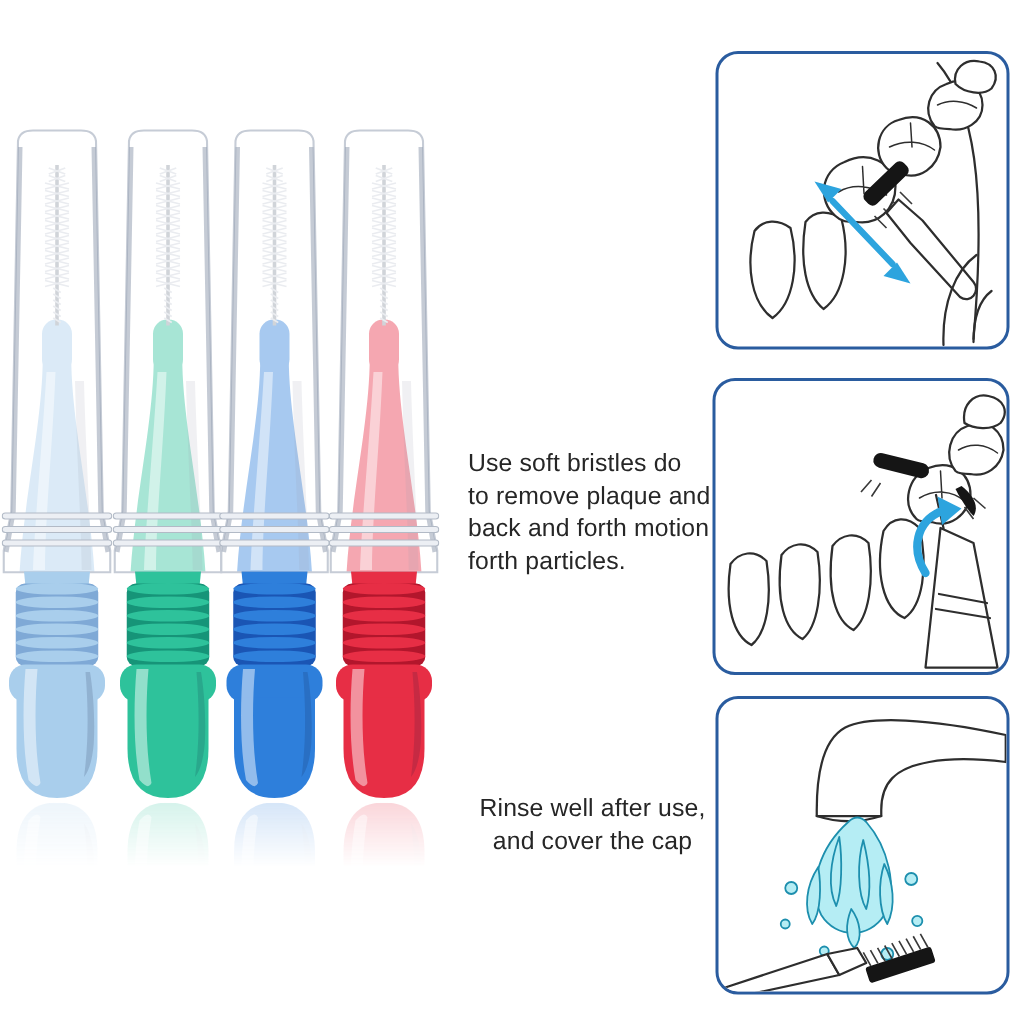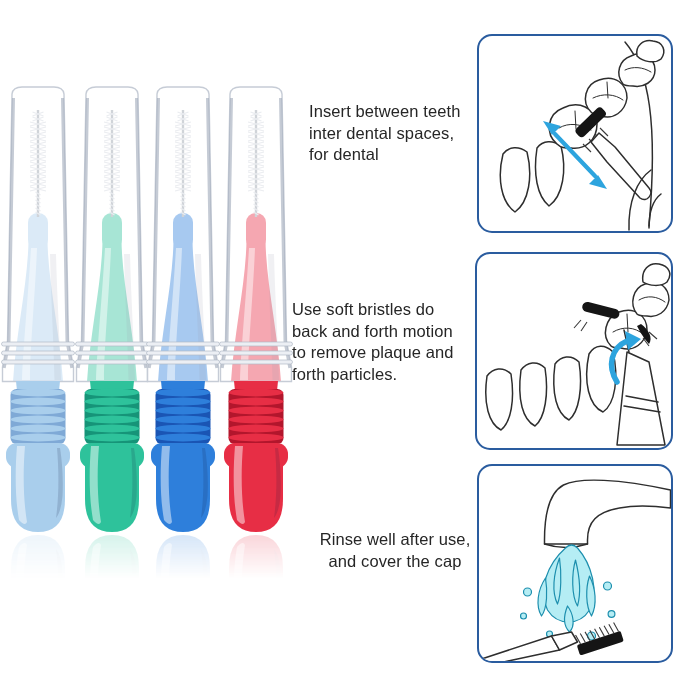--- a/index.html
+++ b/index.html
@@ -32,21 +32,21 @@
   .panel{
     position:absolute; left:477px; width:196px; background:#fff;
     border:2px solid var(--panel-border,#2a5c9f); border-radius:15px; overflow:hidden; box-sizing:border-box;
   }
   .panel-0{top:34px;  height:199px;}
   .panel-1{top:252px; height:198px; left:475px; width:198px;}
   .panel-2{top:464px; height:199px;}
   .panel svg{display:block; width:100%; height:100%;}
   .step-text{position:absolute; font-size:16.5px; line-height:21.5px; letter-spacing:.1px; color:#262626;}
   .t0{left:309px; top:101px; width:168px;}
-  .t1{left:292px; top:299px; width:178px;}
+  .t1{left:312px; top:299px; width:178px;}
   .t2{left:309px; top:529px; width:172px;text-align:center;}
   
   .ln {fill:#fff; stroke:#2e2e2e; stroke-width:1.5; stroke-linejoin:round; stroke-linecap:round;}
   .lnn{fill:none; stroke:#2e2e2e; stroke-width:1.5; stroke-linejoin:round; stroke-linecap:round;}
   .cusp{fill:none; stroke:#2e2e2e; stroke-width:1; stroke-linecap:round;}
   .blk{fill:#151515;}
   .tick{stroke:#3a3a3a; stroke-width:1.1;}
   .arrow-stroke{stroke:var(--arrow,#2da4de); fill:none; stroke-linecap:round;}
   .arrow-fill{fill:var(--arrow,#2da4de);}
   .water{fill:var(--water,#b5edf4); stroke:#1d8fae; stroke-width:1.2; stroke-linejoin:round;}
@@ -724,25 +724,20 @@
         <rect class="f-main" x="5" y="357" width="64" height="25" rx="11"></rect>
         <path class="f-main" d="M10 379 L64 379 L64 413 Q64 446 37 446 Q10 446 10 413 Z"></path>
         <path class="hl" d="M16 360 C14 384 14 412 18 434 Q24 441 26 436 C22 412 22 384 24 360 Z"></path>
         <path class="sh" d="M56 362 C58 386 58 410 55 432 Q60 426 61.5 410 C62.5 392 61 374 59 362 Z"></path>
       </g>
     </svg>
         </div>
       </div>
     </div>
 
-  <div class="step-text t0">
-    <div>Insert between teeth</div>
-    <div>inter dental spaces,</div>
-    <div>for dental</div>
-  </div>
 
   <div class="panel panel-0">
     <svg viewBox="0 0 192 195">
       <path class="lnn" d="M146 6 C170 34 179 86 170 190"></path>
       <path class="ln" d="M24 118 C18 142 22 166 36 176 C50 166 54 140 48 116 C40 110 30 110 24 118 Z"></path>
       <path class="ln" d="M58 112 C54 138 58 160 70 170 C84 160 88 134 82 110 C74 104 64 104 58 112 Z"></path>
       <path class="ln" d="M78 108 C66 98 68 78 84 72 C100 64 116 72 118 88 C118 104 106 114 92 112 C86 112 82 112 78 108 Z"></path>
       <path class="cusp" d="M80 92 C90 86 102 88 112 94 M96 75 L97 93"></path>
       <path class="ln" d="M112 76 C102 66 106 48 120 44 C136 38 148 48 148 62 C146 76 134 84 122 80 C118 80 114 78 112 76 Z"></path>
       <path class="cusp" d="M114 62 C124 57 136 58 144 64 M128 46 L129 62"></path>
@@ -758,22 +753,22 @@
       <path class="lnn" d="M150 194 C149 166 158 144 172 134 M170 192 C170 176 174 164 182 158"></path>
 
       <line class="arrow-stroke" x1="76" y1="98" x2="116" y2="140" stroke-width="4.2"></line>
       <polygon class="arrow-fill" points="64,85 82,90 73,99"></polygon>
       <polygon class="arrow-fill" points="128,153 110,148 119,139"></polygon>
     </svg>
   </div>
 
   <div class="step-text t1">
     <div>Use soft bristles do</div>
+    <div>to remove plaque and</div>
     <div>back and forth motion</div>
-    <div>to remove plaque and</div>
     <div>forth particles.</div>
   </div>
 
   <div class="panel panel-1">
     <svg viewBox="0 0 194 194">
       <path class="ln" d="M10 122 C6 150 12 170 24 176 C34 168 38 146 34 120 C26 112 16 114 10 122 Z"></path>
       <path class="ln" d="M44 116 C40 146 46 166 58 172 C68 164 72 140 68 114 C60 106 50 108 44 116 Z"></path>
       <path class="ln" d="M78 110 C74 140 80 160 92 166 C102 158 106 134 102 108 C94 100 84 102 78 110 Z"></path>
       <path class="ln" d="M112 100 C106 128 112 152 126 158 C138 150 142 124 136 98 C128 90 118 90 112 100 Z"></path>
       <path class="ln" d="M134 92 C124 82 128 64 142 58 C158 52 170 62 170 76 C168 90 156 98 144 94 C140 94 136 94 134 92 Z"></path>

